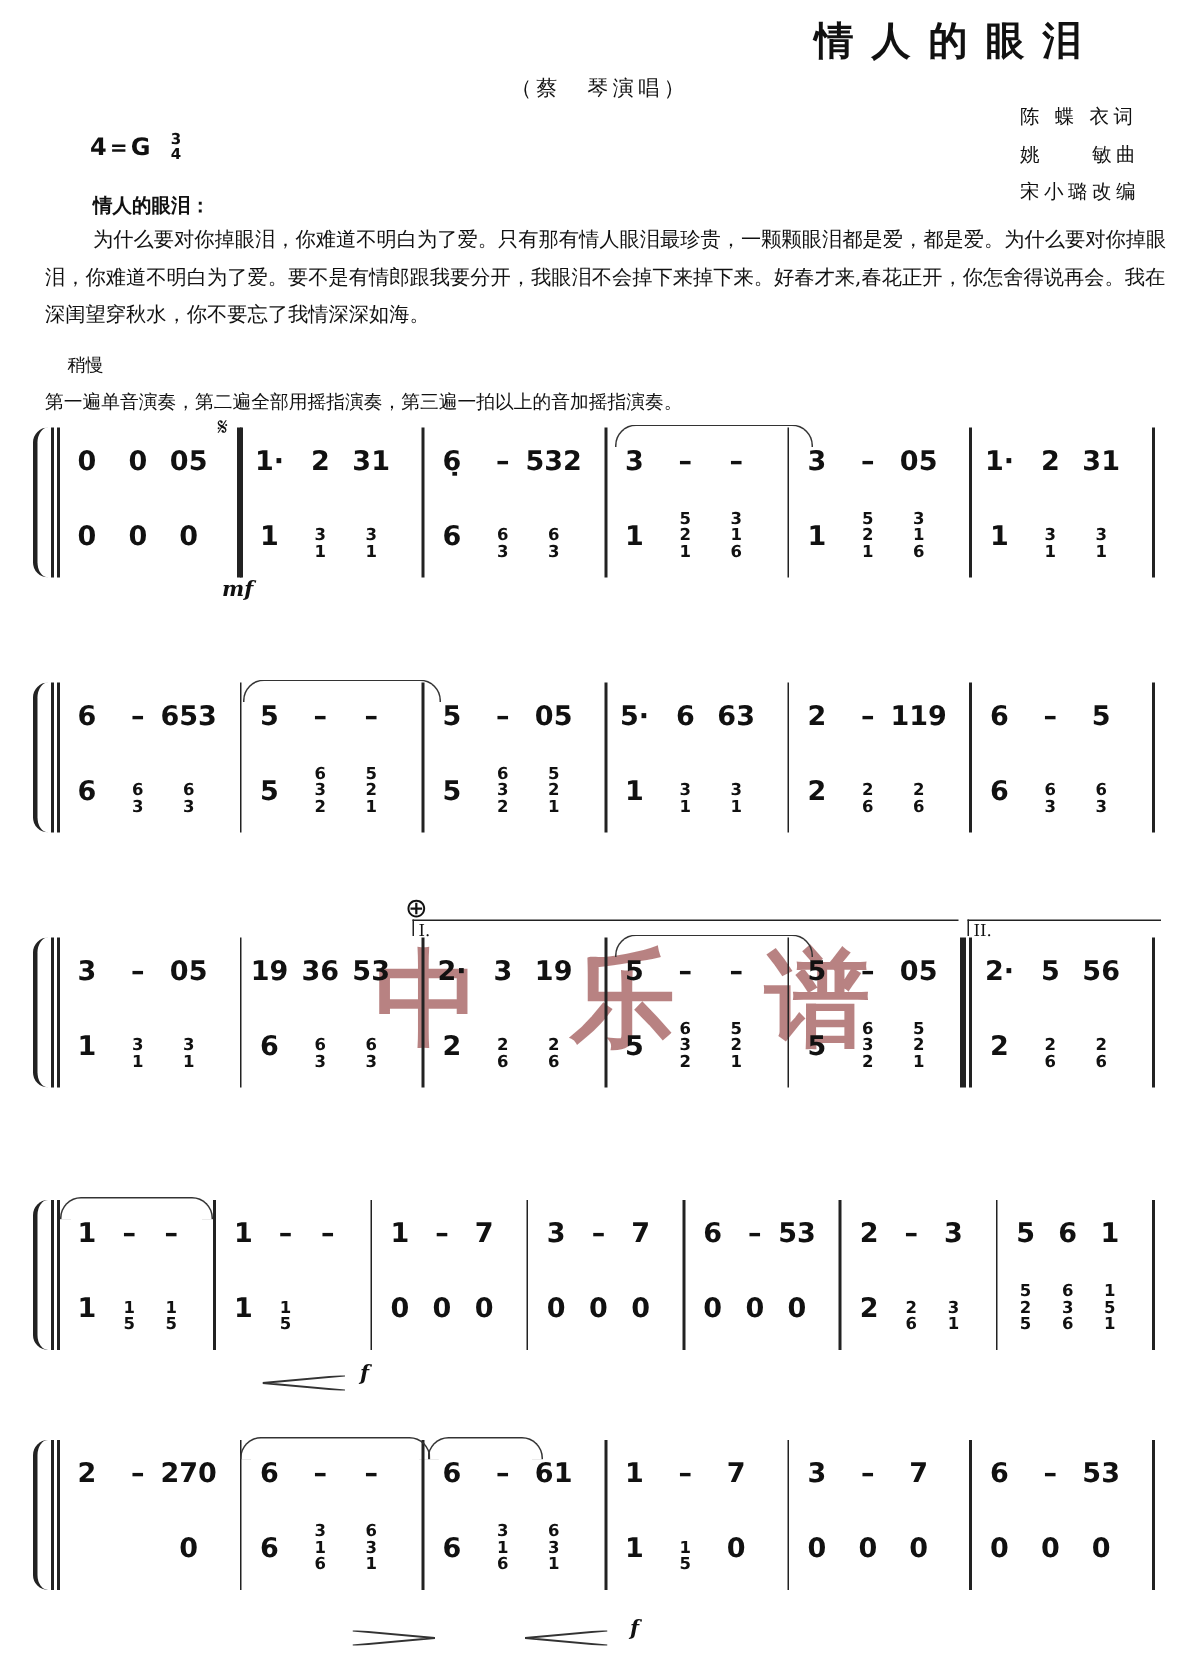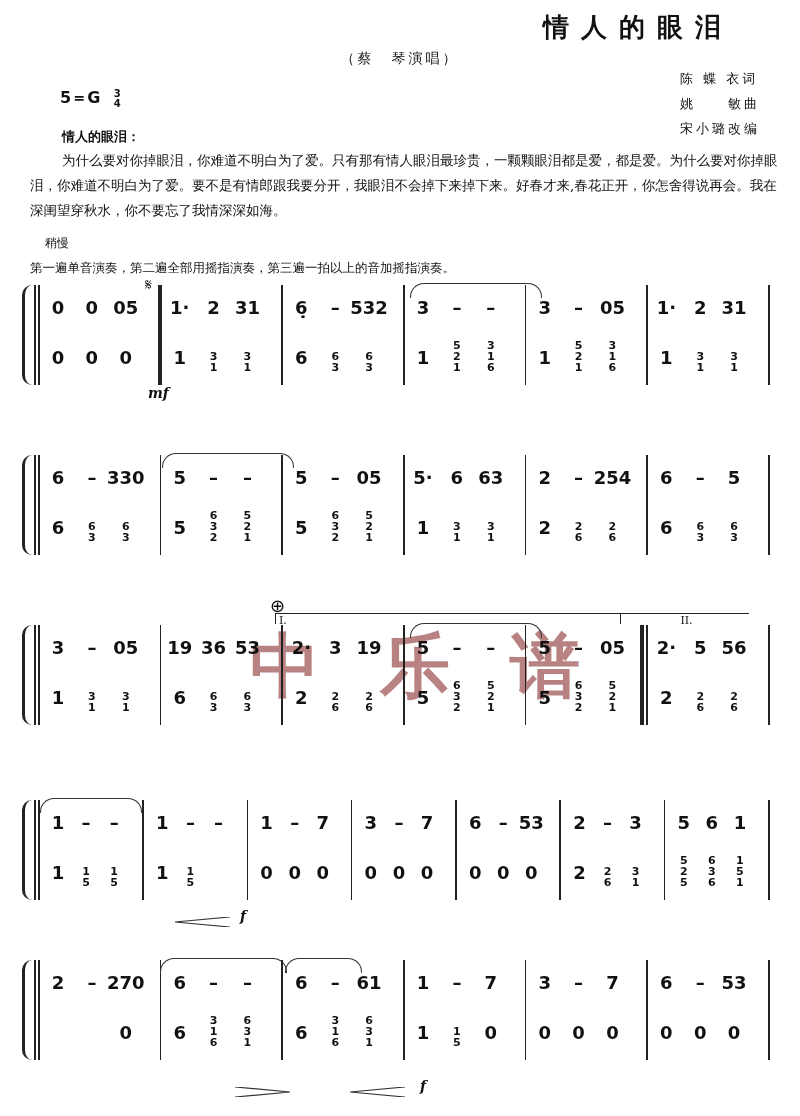--- a/index.html
+++ b/index.html
@@ -32,21 +32,21 @@
 <body>
 
 <div class="title">情人的眼泪</div>
 <div class="subtitle">（蔡　琴演唱）</div>
 <div class="credits">
   <div>陈 蝶 衣词</div>
   <div>姚　　敏曲</div>
   <div>宋小璐改编</div>
 </div>
 <div class="key">
-  <span>5＝G</span>
+  <span>4＝G</span>
   <span class="frac">
     <span>3</span><br>
     <span>4</span>
   </span>
 </div>
 <div class="lyric-head">情人的眼泪：</div>
 <div class="lyrics">为什么要对你掉眼泪，你难道不明白为了爱。只有那有情人眼泪最珍贵，一颗颗眼泪都是爱，都是爱。为什么要对你掉眼泪，你难道不明白为了爱。要不是有情郎跟我要分开，我眼泪不会掉下来掉下来。好春才来,春花正开，你怎舍得说再会。我在深闺望穿秋水，你不要忘了我情深深如海。</div>
 <div class="tempo">稍慢</div>
 <div class="instr">第一遍单音演奏，第二遍全部用摇指演奏，第三遍一拍以上的音加摇指演奏。</div>
 
@@ -126,21 +126,21 @@
       <div class="bar" style="left:281.33333333333337px;top:0;height:100px;"></div>
       <div class="bar" style="left:403px;top:0;height:100px;"></div>
       <div class="bar" style="left:524.6666666666667px;top:0;height:100px;"></div>
       <div class="bar" style="left:646.3333333333334px;top:0;height:100px;"></div>
       <div class="bar" style="left:768px;top:0;height:100px;"></div>
       <div class="note" style="left:58px;top:12px;">6</div>
       <div class="note" style="left:58px;top:62px;">6</div>
       <div class="note" style="left:91.88888888888889px;top:12px;">–</div>
       <div class="chord" style="left:91.88888888888889px;top:66px;">6
 3</div>
-      <div class="note" style="left:125.77777777777779px;top:12px;">330</div>
+      <div class="note" style="left:125.77777777777779px;top:12px;">653</div>
       <div class="chord" style="left:125.77777777777779px;top:66px;">6
 3</div>
       <div class="note" style="left:179.66666666666669px;top:12px;">5</div>
       <div class="note" style="left:179.66666666666669px;top:62px;">5</div>
       <div class="note" style="left:213.55555555555557px;top:12px;">–</div>
       <div class="chord" style="left:213.55555555555557px;top:55px;">6
 3
 2</div>
       <div class="note" style="left:247.44444444444446px;top:12px;">–</div>
       <div class="chord" style="left:247.44444444444446px;top:55px;">5
@@ -162,21 +162,21 @@
       <div class="chord" style="left:456.8888888888889px;top:66px;">3
 1</div>
       <div class="note" style="left:490.77777777777777px;top:12px;">63</div>
       <div class="chord" style="left:490.77777777777777px;top:66px;">3
 1</div>
       <div class="note" style="left:544.6666666666667px;top:12px;">2</div>
       <div class="note" style="left:544.6666666666667px;top:62px;">2</div>
       <div class="note" style="left:578.5555555555557px;top:12px;">–</div>
       <div class="chord" style="left:578.5555555555557px;top:66px;">2
 6</div>
-      <div class="note" style="left:612.4444444444446px;top:12px;">254</div>
+      <div class="note" style="left:612.4444444444446px;top:12px;">119</div>
       <div class="chord" style="left:612.4444444444446px;top:66px;">2
 6</div>
       <div class="note" style="left:666.3333333333334px;top:12px;">6</div>
       <div class="note" style="left:666.3333333333334px;top:62px;">6</div>
       <div class="note" style="left:700.2222222222223px;top:12px;">–</div>
       <div class="chord" style="left:700.2222222222223px;top:66px;">6
 3</div>
       <div class="note" style="left:734.1111111111112px;top:12px;">5</div>
       <div class="chord" style="left:734.1111111111112px;top:66px;">6
 3</div>
@@ -239,21 +239,21 @@
       <div class="note" style="left:666.3333333333334px;top:12px;">2·</div>
       <div class="note" style="left:666.3333333333334px;top:62px;">2</div>
       <div class="note" style="left:700.2222222222223px;top:12px;">5</div>
       <div class="chord" style="left:700.2222222222223px;top:66px;">2
 6</div>
       <div class="note" style="left:734.1111111111112px;top:12px;text-align:right;">56</div>
       <div class="chord" style="left:734.1111111111112px;top:66px;">2
 6</div>
       <div class="mark" style="left:270px;top:-30px;font-size:18px;">⊕</div>
       <div class="volta" style="left:275px;top:-12px;width:360px;">I.</div>
-      <div class="volta" style="left:620px;top:-12px;width:125px;text-align:center;">II.</div>
+      <div class="volta" style="left:645px;top:-12px;width:125px;">II.</div>
       <div class="bar thick" style="left:640px;top:0;height:100px;"></div>
       <div class="slur" style="left:410px;top:-2px;width:130px;"></div>
     </div>
     <div class="system" style="top:800px;height:110px;">
       <div class="brace" style="top:0;height:100px;"></div>
       <div class="sysline" style="top:0;height:100px;"></div>
       <div class="bar" style="left:38px;top:0;height:100px;"></div>
       <div class="bar" style="left:142.28571428571428px;top:0;height:100px;"></div>
       <div class="bar" style="left:246.57142857142858px;top:0;height:100px;"></div>
       <div class="bar" style="left:350.8571428571429px;top:0;height:100px;"></div>

